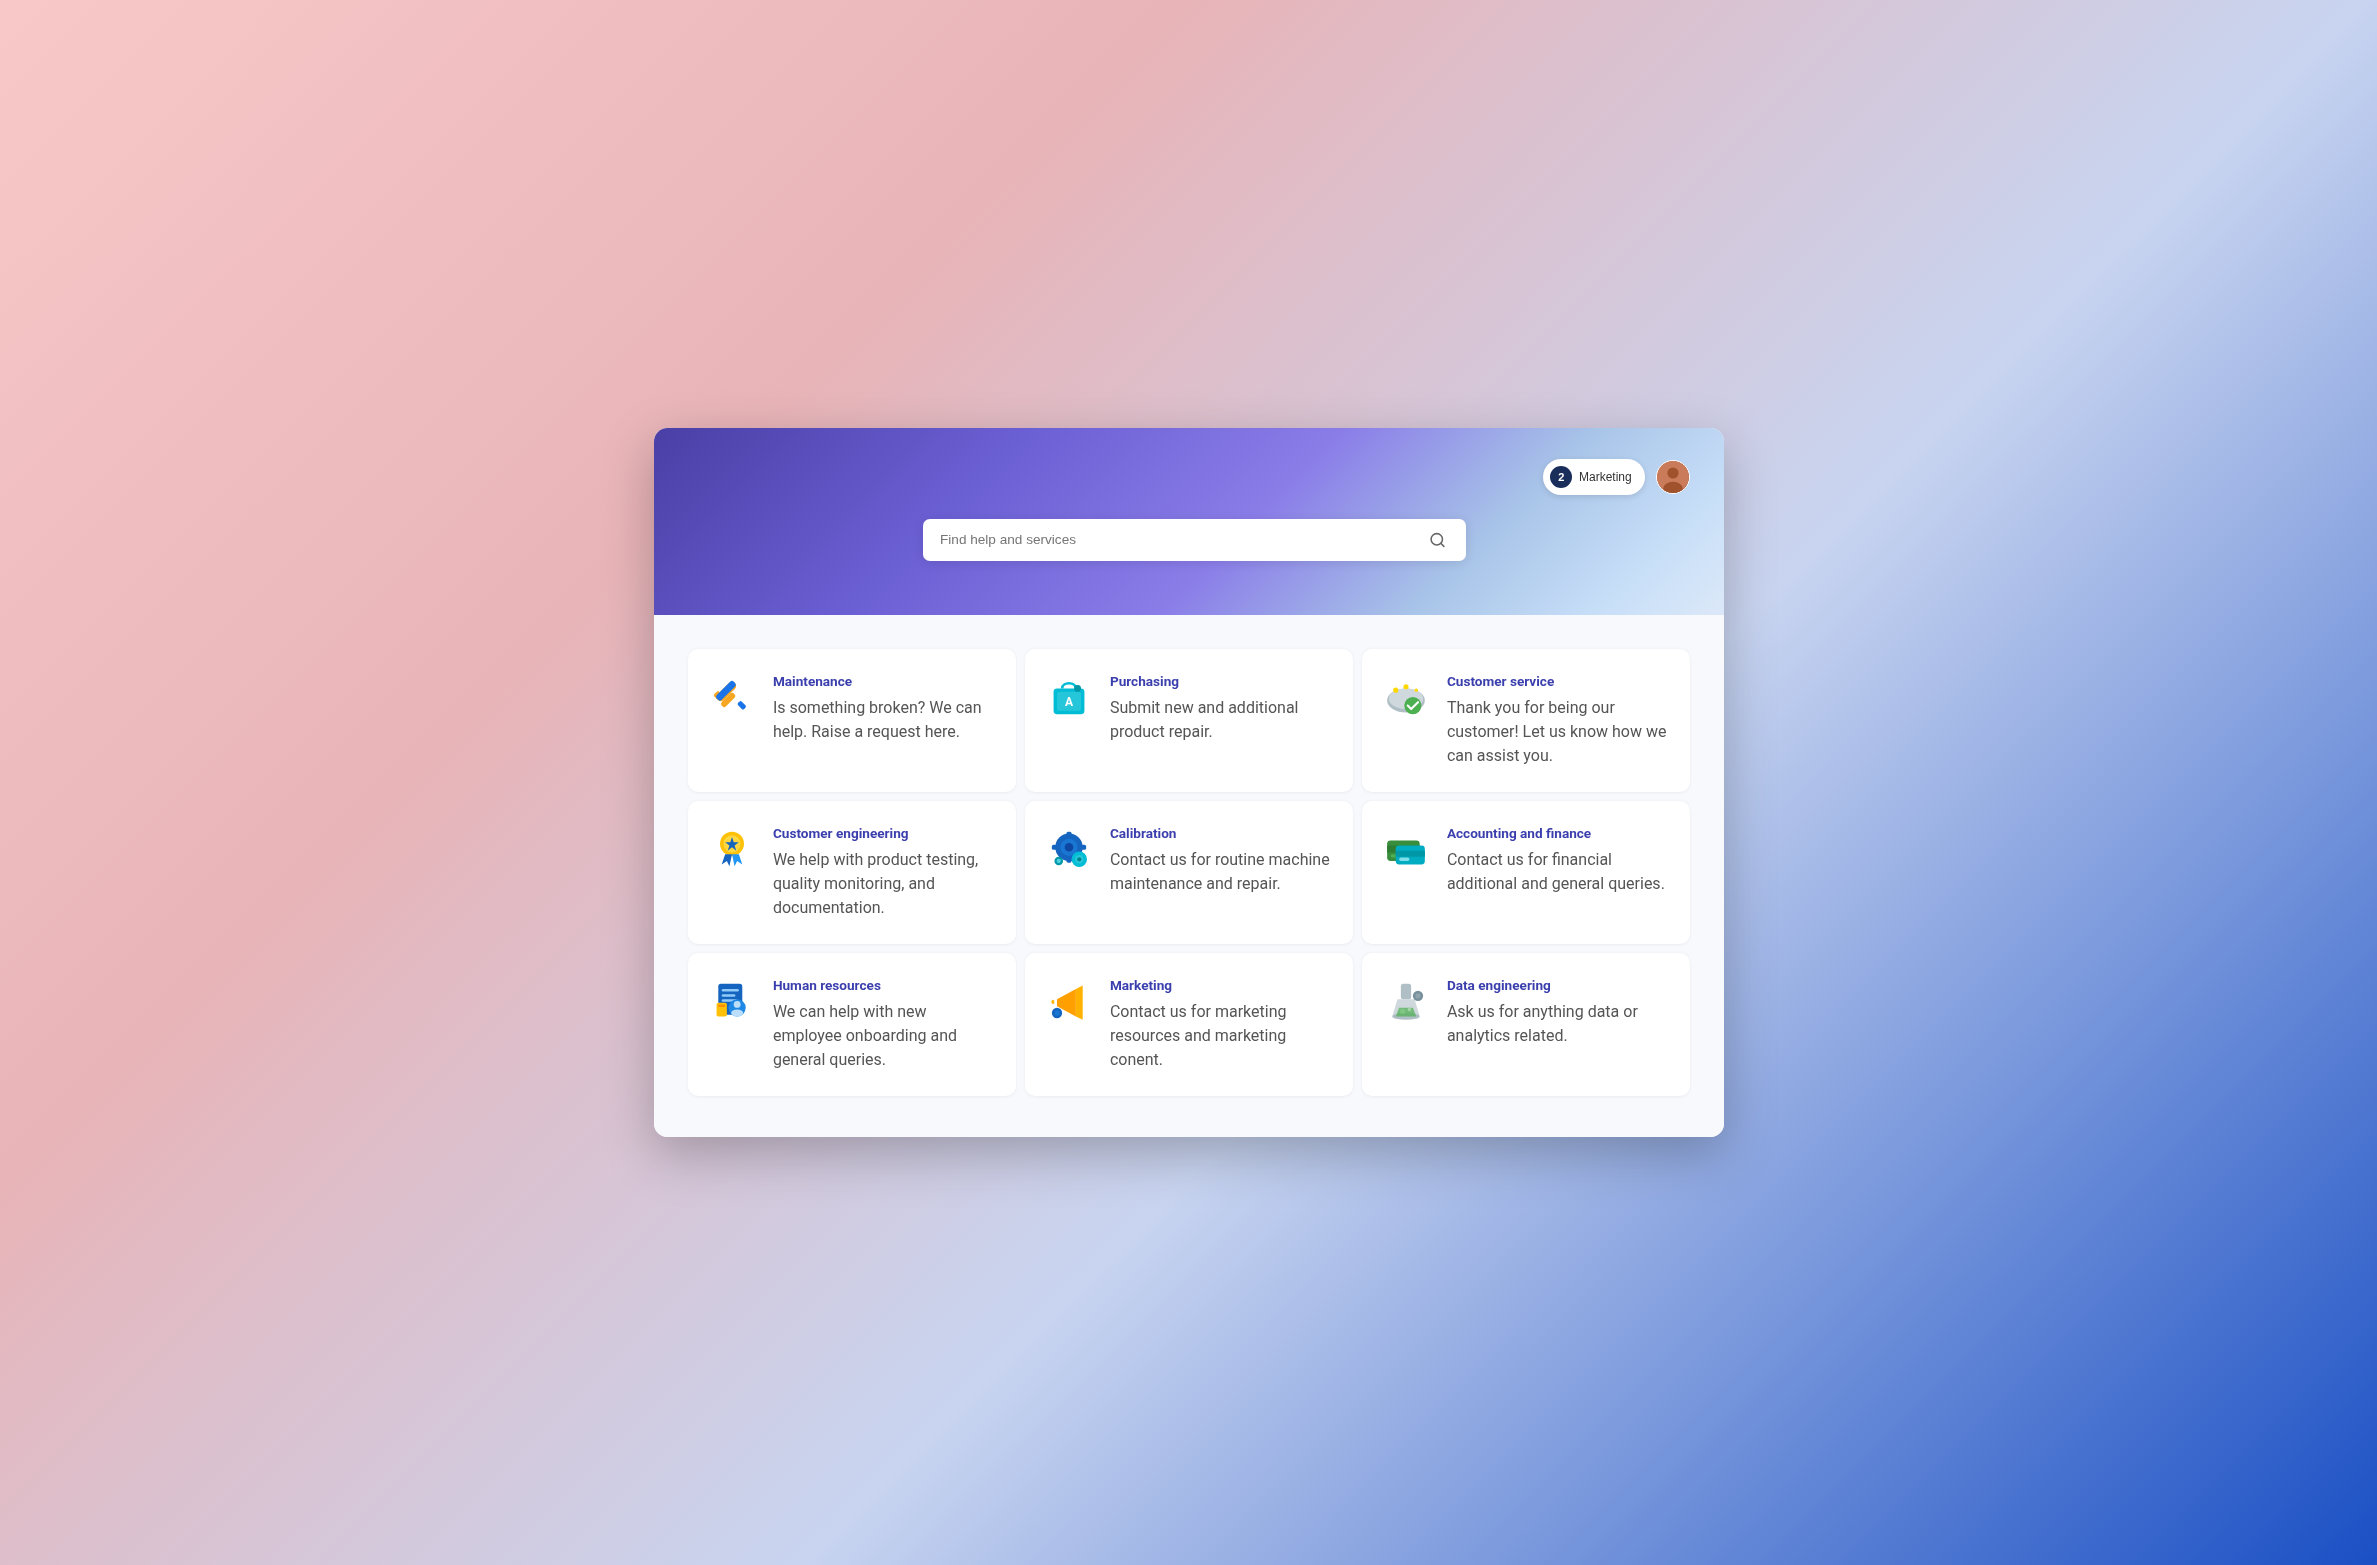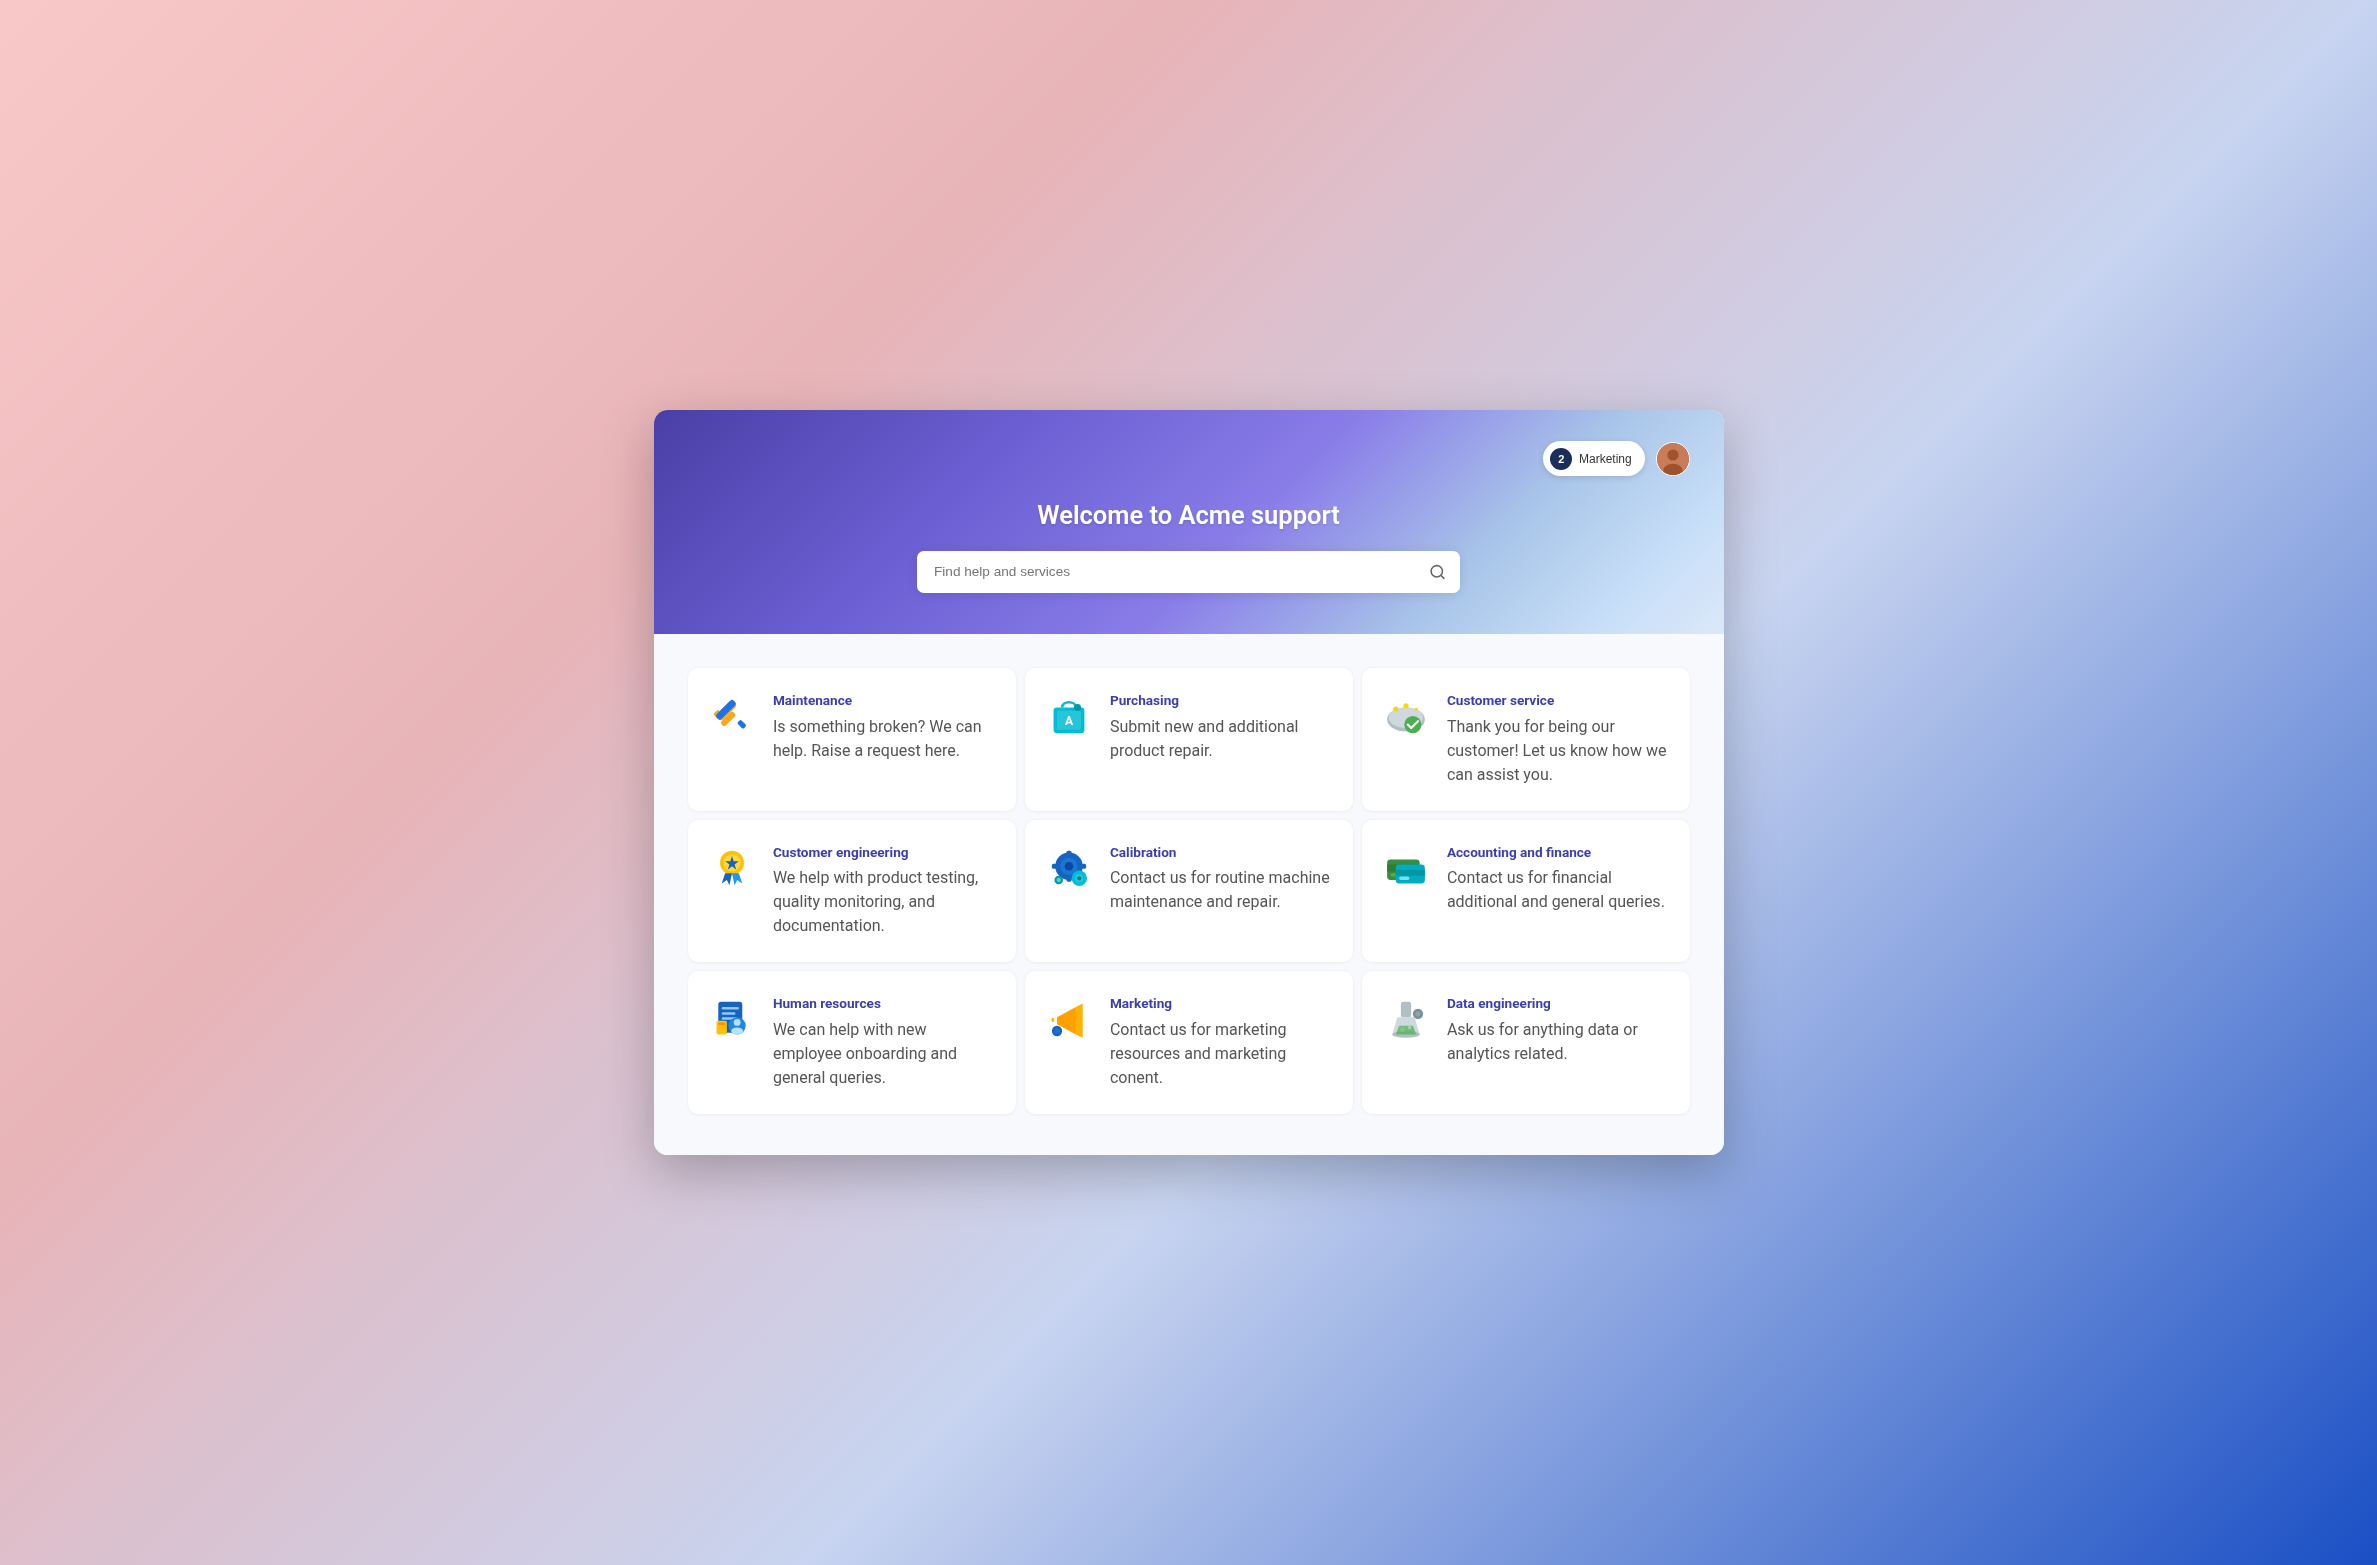--- a/index.html
+++ b/index.html
@@ -100,20 +100,21 @@
     .search-input {
       width: 100%;
       padding: 13.6px 42px 13.6px 17px;
       border: none;
       border-radius: 6.8px;
       font-size: 13.6px;
       color: #666;
       background: #fff;
       box-shadow: 0 1.7px 10.2px rgba(0,0,0,0.1);
       outline: none;
+      margin-left: 6px;
     }
 
     .search-icon-btn {
       position: absolute;
       right: 13.6px;
       top: 50%;
       transform: translateY(-50%);
       background: none;
       border: none;
       cursor: pointer;
@@ -186,21 +187,20 @@
       </button>
       <div class="avatar">
         <svg viewBox="0 0 40 40" xmlns="http://www.w3.org/2000/svg">
           <circle cx="20" cy="20" r="20" fill="#c97b5a"></circle>
           <circle cx="20" cy="15" r="7" fill="#a0522d"></circle>
           <ellipse cx="20" cy="34" rx="12" ry="8" fill="#a0522d"></ellipse>
         </svg>
       </div>
     </div>
 
-    <h1 class="header-title">Welcome to Acme support</h1>
 
     <div class="search-container">
       <input class="search-input" type="text" placeholder="Find help and services" style="">
       <button class="search-icon-btn">
         <svg width="17" height="17" viewBox="0 0 24 24" fill="none" stroke="#666" stroke-width="2.2" stroke-linecap="round" stroke-linejoin="round">
           <circle cx="11" cy="11" r="8"></circle>
           <line x1="21" y1="21" x2="16.65" y2="16.65"></line>
         </svg>
       </button>
     </div>

